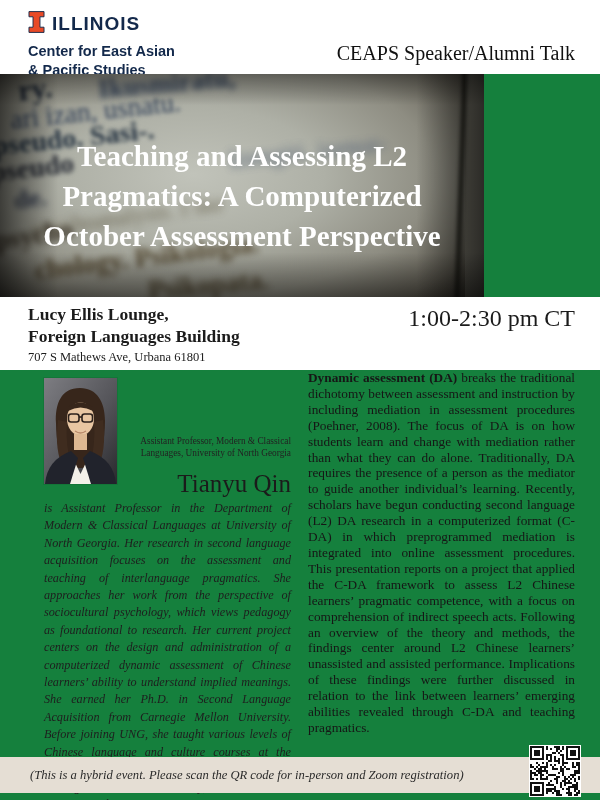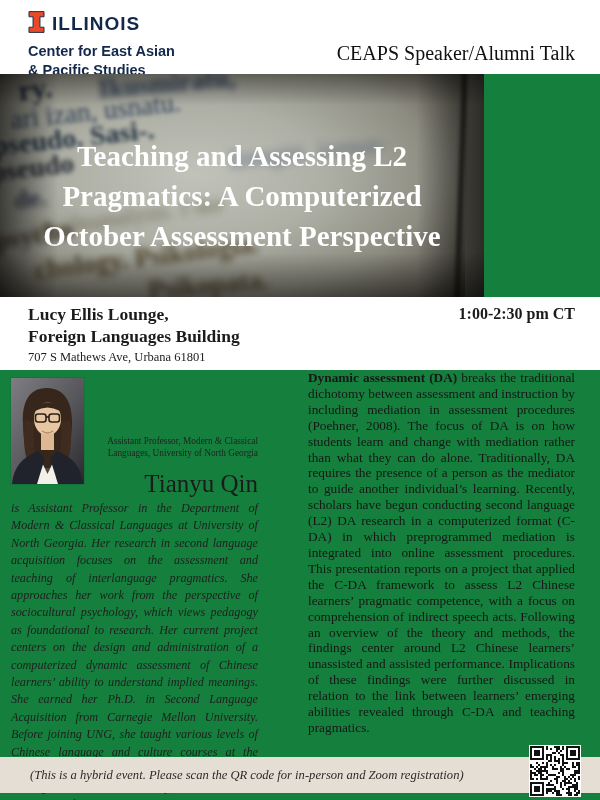--- a/index.html
+++ b/index.html
@@ -31,25 +31,25 @@
   .hero-title{position:absolute;top:62px;left:0;right:0;margin:0;text-align:center;
       color:#fff;font-size:29px;line-height:40px;font-weight:700;z-index:5;}
   .hero-title .light{font-weight:700;}
 
   
   .info{position:absolute;top:297px;left:0;width:600px;height:73px;background:#fff;}
   .loc{position:absolute;left:28px;top:6px;}
   .loc-main{font-size:17.5px;line-height:22px;font-weight:700;}
   .loc-addr{margin-top:3px;font-size:12.5px;}
   .when{position:absolute;right:25px;top:8px;text-align:right;}
-  .when-time{font-size:16px;font-weight:700;}
+  .when-time{font-size:24px;font-weight:400;}
   .when-date{margin-top:2px;font-size:17px;}
 
   
-  .col-left{position:absolute;left:11px;top:370px;width:247px;height:380px;}
+  .col-left{position:absolute;left:44px;top:370px;width:247px;height:380px;}
   .photo{position:absolute;left:0;top:8px;width:73px;height:106px;box-shadow:0 0 0 1px rgba(0,0,0,.08);}
   .affil{position:absolute;right:0;top:66px;width:152px;text-align:right;
          font-size:9.3px;line-height:11.5px;color:#222;}
   .speaker-name{position:absolute;right:0;top:100px;margin:0;font-size:25px;font-weight:400;}
   .bio{position:absolute;left:0;top:130px;width:247px;margin:0;
        font-style:italic;font-size:12.2px;line-height:17.4px;text-align:justify;color:#1e1e1e;}
 
   .col-right{position:absolute;left:308px;top:370px;width:267px;}
   .abstract{margin:0;font-size:13.3px;line-height:15.9px;text-align:justify;color:#161616;}
   .abstract b{font-weight:700;}

